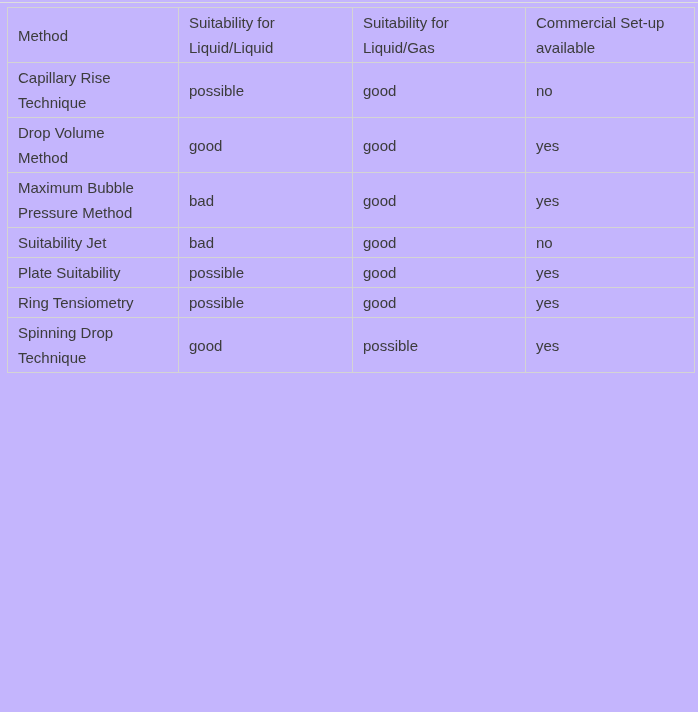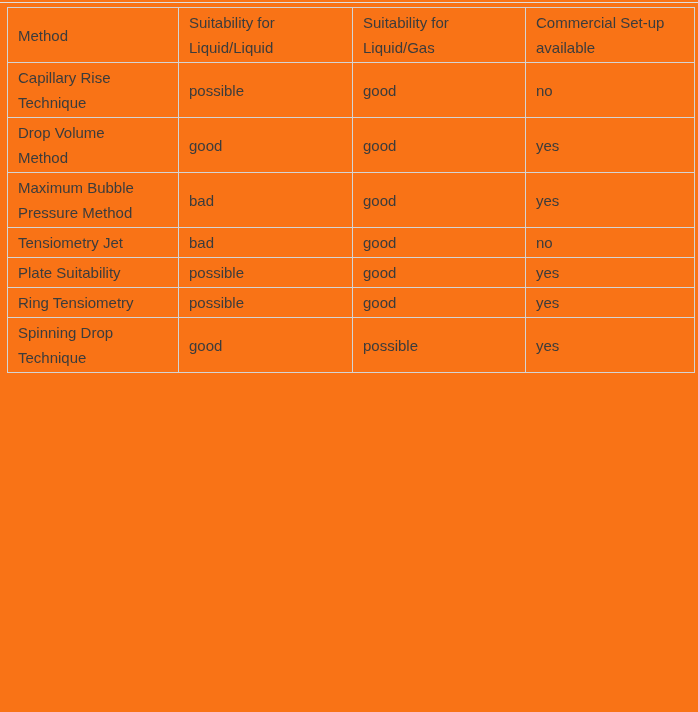--- a/index.html
+++ b/index.html
@@ -7,21 +7,21 @@
     width: 698px;
     height: 712px;
     background: #ffffff;
     font-family: "Liberation Sans", "DejaVu Sans", sans-serif;
     overflow: hidden;
   }
   .page {
     position: relative;
     width: 698px;
     height: 712px;
-    background: #f97316;
+    background: #c4b5fd;
   }
   
   .crop-line {
     position: absolute;
     top: 2px;
     left: 0;
     width: 698px;
     height: 1px;
     background: #dedede;
   }
@@ -91,21 +91,21 @@
         <td>yes</td>
       </tr>
       <tr>
         <td>Maximum Bubble
 Pressure Method</td>
         <td>bad</td>
         <td>good</td>
         <td>yes</td>
       </tr>
       <tr>
-        <td>Tensiometry Jet</td>
+        <td>Suitability Jet</td>
         <td>bad</td>
         <td>good</td>
         <td>no</td>
       </tr>
       <tr>
         <td>Plate Suitability</td>
         <td>possible</td>
         <td>good</td>
         <td>yes</td>
       </tr>

